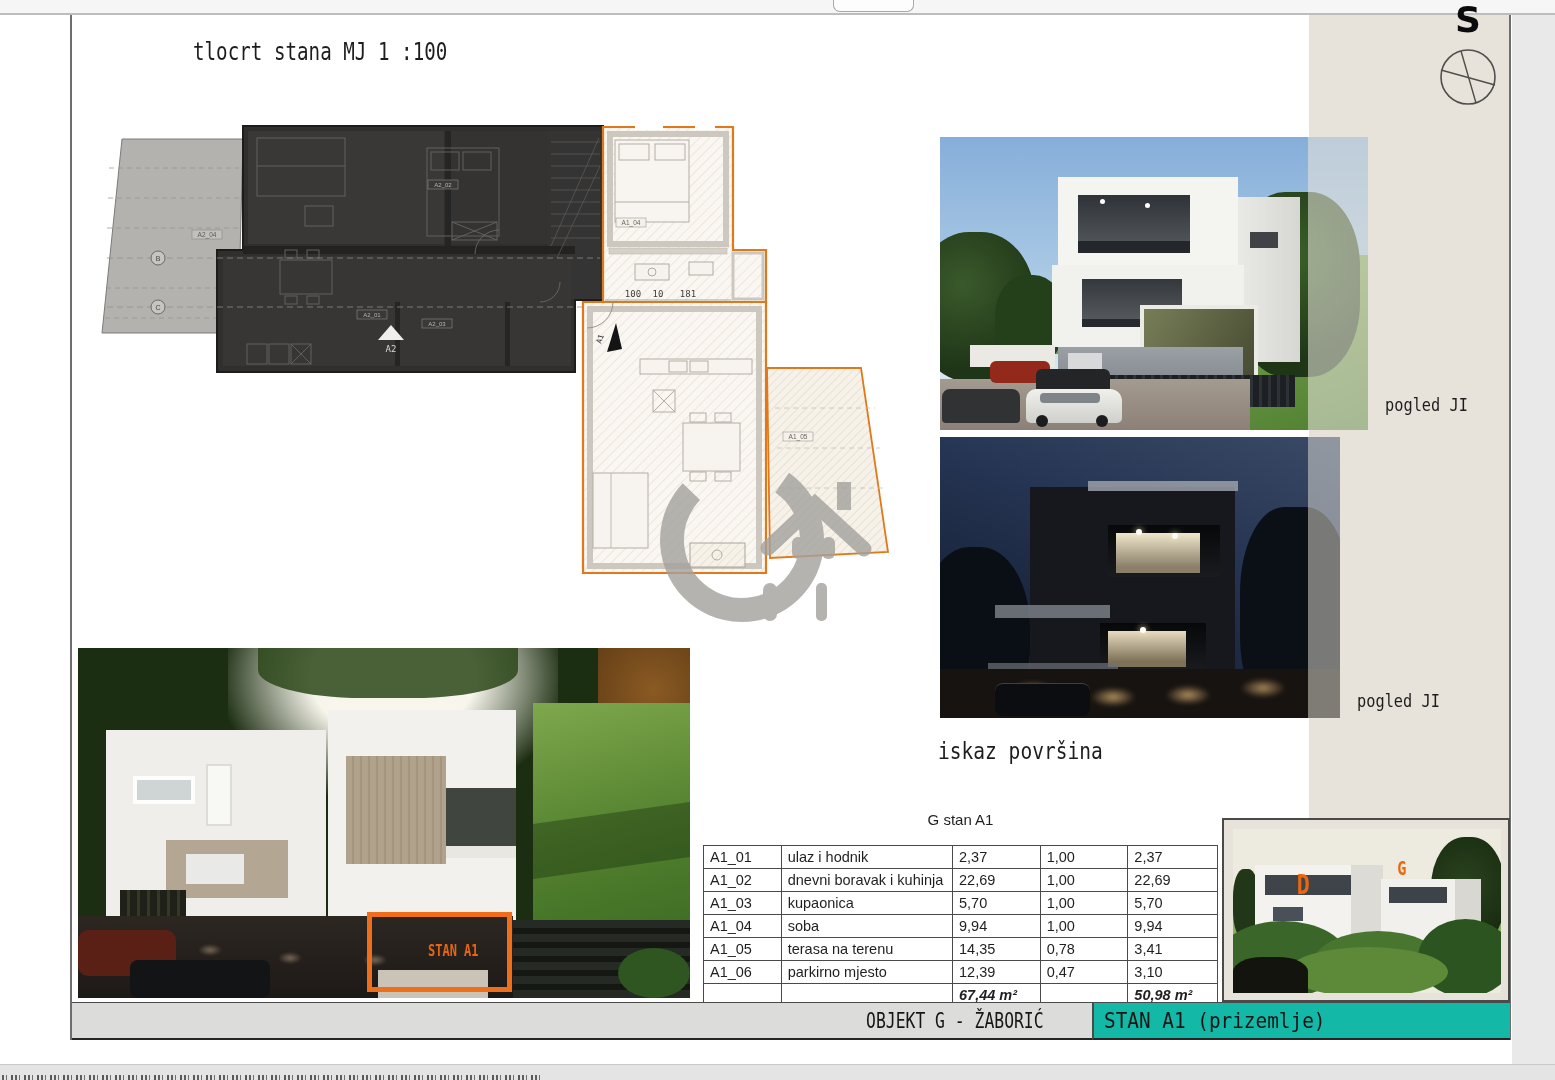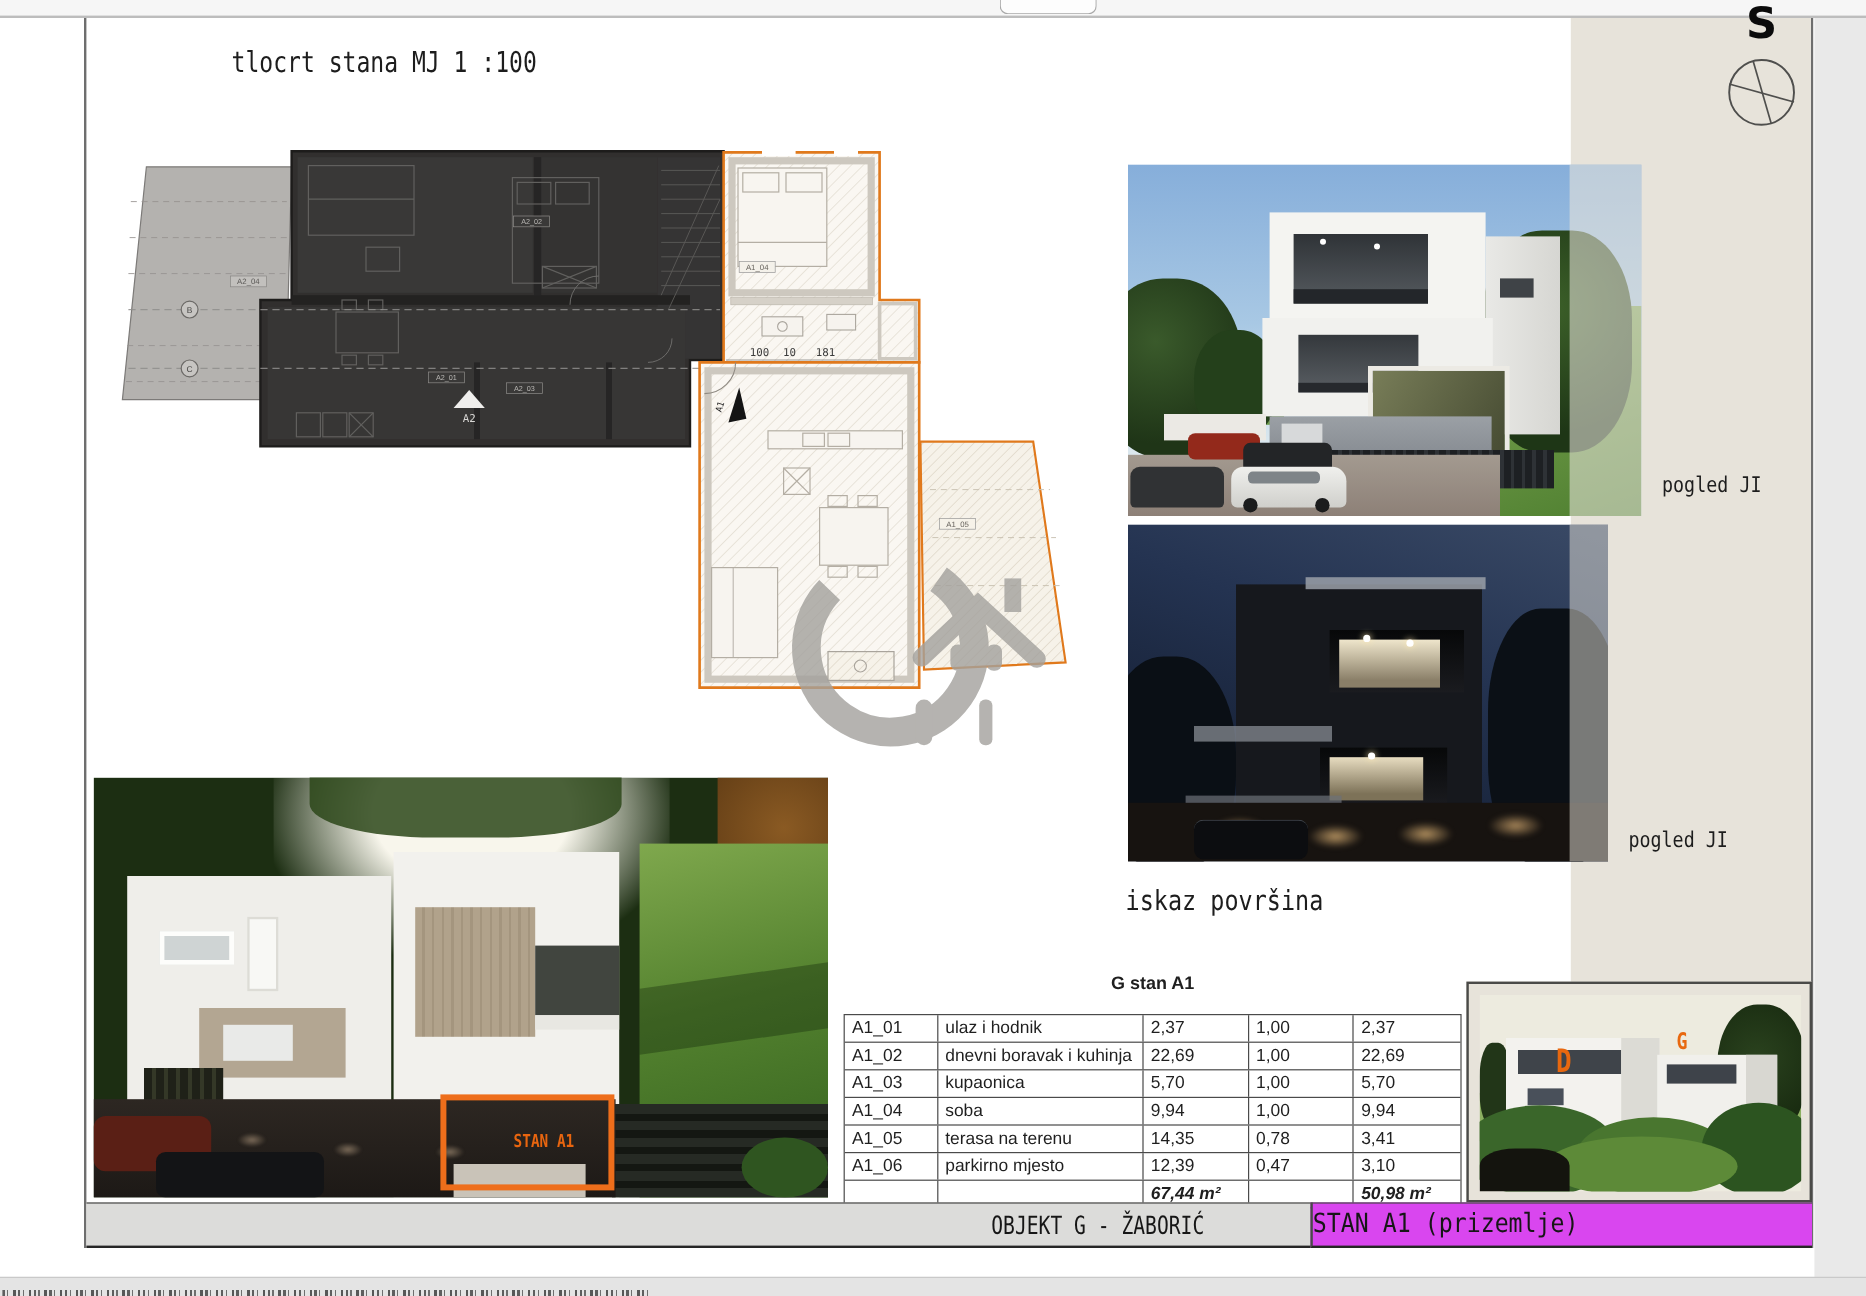--- a/index.html
+++ b/index.html
@@ -30,42 +30,42 @@
   .pogled1 .t,.pogled2 .t{transform:scaleX(.85);}
   .pogled2{left:1357px;top:690px;font-size:18px;}
   .iskaz{left:938px;top:738px;font-size:23px;}
   .iskaz .t{transform:scaleX(.85);}
 
   
   .compass{left:1430px;top:0px;}
 
   
   .table-title{left:703px;top:811px;width:515px;text-align:center;
-               font-size:15px;font-weight:bold;color:#1f1f1f;}
+               font-size:15px;font-weight:normal;color:#1f1f1f;}
   .area-table{left:703px;top:845px;width:515px;border:1px solid #4a4a4a;background:#fff;
               font-size:14.5px;color:#1f1f1f;box-sizing:border-box;}
   .tr{display:flex;height:22px;border-top:1px solid #4a4a4a;}
   .tr:first-child{border-top:none;}
   .td{border-left:1px solid #4a4a4a;padding:3px 0 0 6px;box-sizing:border-box;
       overflow:hidden;white-space:nowrap;}
   .td:first-child{border-left:none;width:77px;}
   .td:nth-child(2){width:172px;}
   .td:nth-child(3){width:88px;}
   .td:nth-child(4){width:88px;}
   .td:nth-child(5){width:90px;}
   .tr.total .td:nth-child(3),.tr.total .td:nth-child(5){font-weight:bold;font-style:italic;}
 
   
   .footer-cell{top:1002px;height:38px;box-sizing:border-box;display:flex;align-items:center;
                border-top:1.5px solid #4a4a4a;border-bottom:2.5px solid #262626;
                font-size:21px;color:#161616;}
-  .footer-left{left:72px;width:1020px;background:#dcdcda;justify-content:flex-end;padding-right:88px;}
+  .footer-left{left:72px;width:1020px;background:#dcdcda;justify-content:flex-end;padding-right:48px;}
   .footer-left .t{transform:scaleX(.78);transform-origin:right center;}
-  .footer-right{left:1092px;width:418px;background:#d946ef;border-left:2px solid #4a4a4a;
-                font-size:22px;}
+  .footer-right{left:1092px;width:418px;background:#14b8a6;border-left:2px solid #4a4a4a;
+                padding-left:10px;font-size:22px;}
   .footer-right .t{transform:scaleX(.88);}
 
   
   .ph{position:absolute;overflow:hidden;}
   .ph *{position:absolute;}
   .day{left:940px;top:137px;width:428px;height:293px;}
   .night{left:940px;top:437px;width:400px;height:281px;}
   .big{left:78px;top:648px;width:612px;height:350px;}
   .small-box{left:1222px;top:818px;width:288px;height:184px;background:#e7e3da;
              border:2px solid #4a4a48;box-sizing:border-box;}

